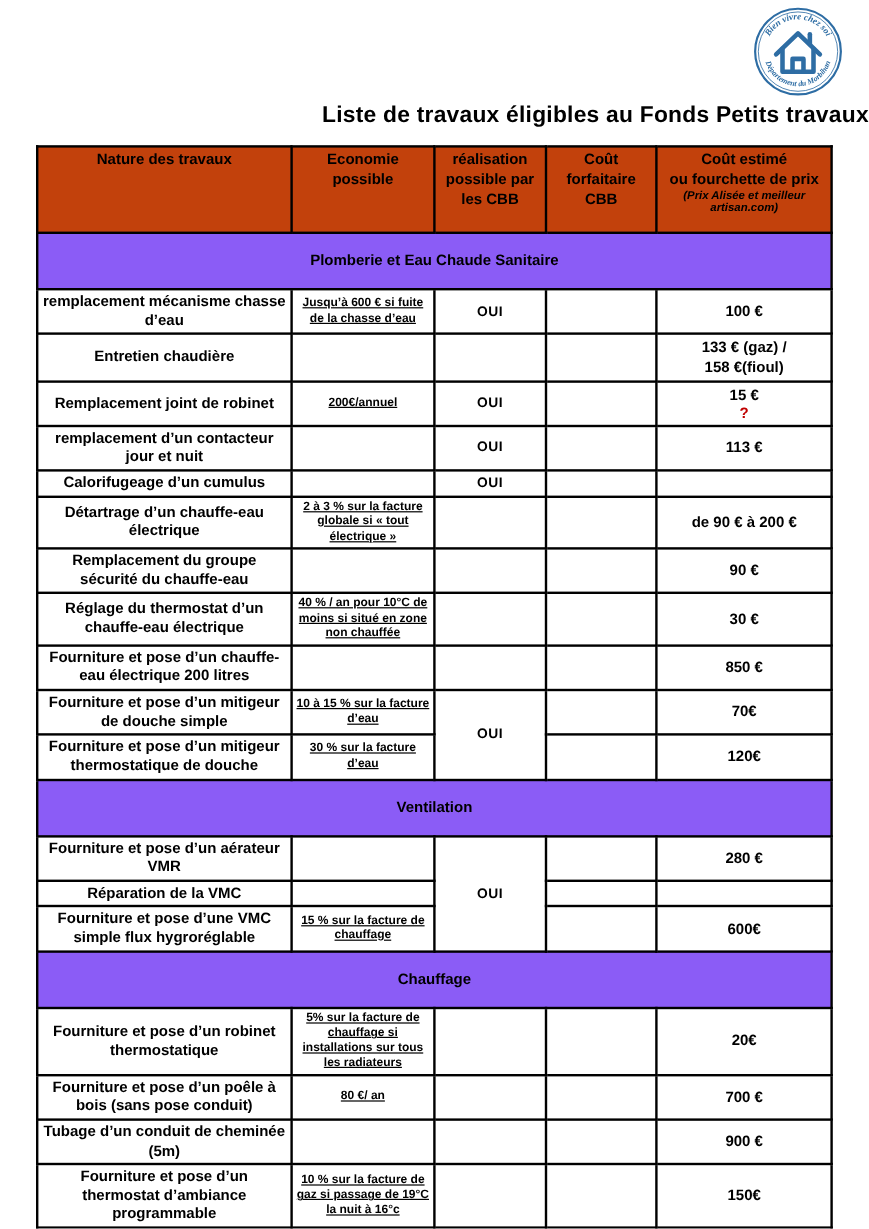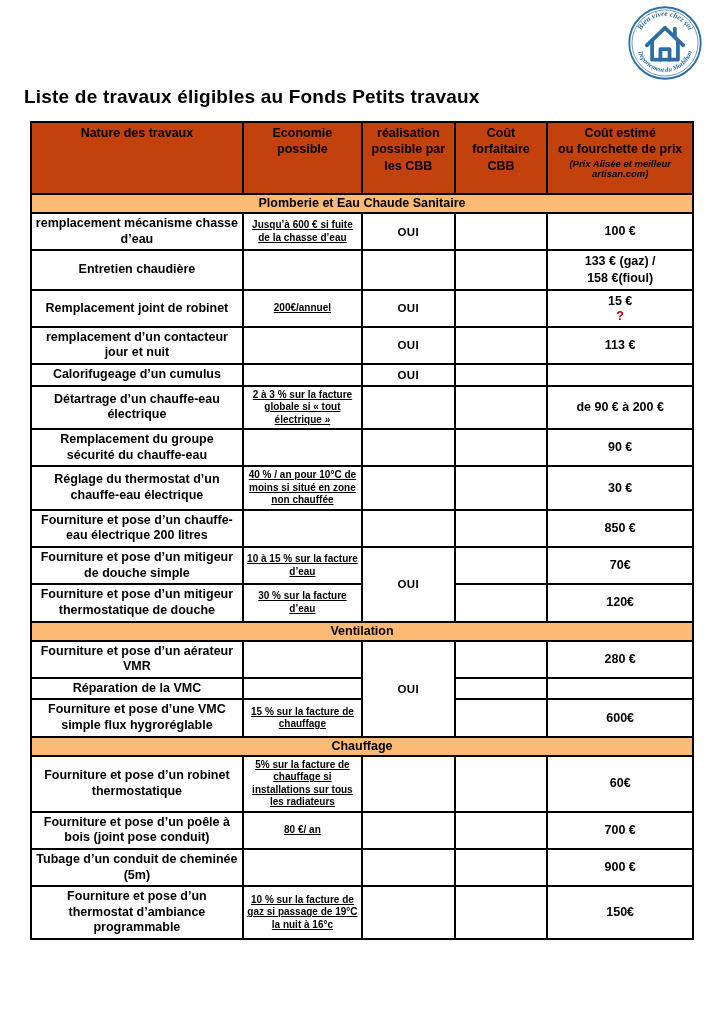--- a/index.html
+++ b/index.html
@@ -7,33 +7,33 @@
         font-family:"Liberation Sans",sans-serif;color:#000;}
   
   .logo{position:absolute;top:5px;right:21px;width:76px;height:76px;}
   .logo svg{width:100%;height:100%;}
   .logo-ring{fill:none;stroke:#2E6DA4;}
   .logo-arc{fill:#2E6DA4;font-family:"Liberation Serif",serif;font-style:italic;font-weight:bold;}
   .arc-top{font-size:10px;}
   .arc-bot{font-size:8.6px;}
   .house{fill:none;stroke:#2E6DA4;stroke-width:5;stroke-linejoin:round;stroke-linecap:round;}
   
-  .title{position:absolute;top:86px;left:0;right:0;margin:0;text-align:left;
+  .title{position:absolute;top:86px;left:0;right:0;margin:0;text-align:right;
          font-size:19px;font-weight:bold;letter-spacing:.2px;padding-left:24px;}
   
   table.works{position:absolute;top:121px;left:30px;width:664px;border-collapse:collapse;
               table-layout:fixed;}
   .works th,.works td{border:2px solid #000;padding:2px 3px;text-align:center;}
   .works col.c1{width:32%;} .works col.c2{width:18%;} .works col.c3{width:14%;}
   .works col.c4{width:14%;} .works col.c5{width:22%;}
   .works thead th{background:#c2410c;vertical-align:top;height:66px;
                   font-size:12.5px;font-weight:bold;line-height:1.3;}
   .hl{white-space:pre-line;}
   .subnote{font-style:italic;font-weight:600;font-size:9.5px;line-height:1.15;margin-top:1px;}
-  td.section{background:#fdba74;font-weight:bold;font-size:12.5px;padding:1px;line-height:1.2;}
+  td.section{background:#8b5cf6;font-weight:bold;font-size:12.5px;padding:15px;line-height:1.2;}
   td.nature{font-weight:bold;font-size:12.5px;line-height:1.25;vertical-align:middle;}
   td.economie{font-weight:bold;font-size:10px;line-height:1.25;vertical-align:middle;text-decoration:underline;}
   td.cbb{font-weight:bold;font-size:11.5px;letter-spacing:.4px;vertical-align:middle;}
   td.forfait{font-size:11px;}
   td.cout{font-weight:bold;font-size:12.5px;line-height:1.35;white-space:pre-line;vertical-align:middle;margin-top:21px;}
   .cout-alert{color:#C00000;font-weight:bold;font-size:12.5px;line-height:1.1;}
 </style>
 </head>
 <body>
 
@@ -200,24 +200,24 @@
           <td class="cout">600€</td>
         </tr>
         <tr>
           <td class="section" colspan="5">Chauffage</td>
         </tr>
         <tr>
           <td class="nature">Fourniture et pose d’un robinet thermostatique</td>
           <td class="economie">5% sur la facture de chauffage si installations sur tous les radiateurs</td>
           <td class="cbb"></td>
           <td class="forfait"></td>
-          <td class="cout">60€</td>
-        </tr>
-        <tr>
-          <td class="nature">Fourniture et pose d’un poêle à bois (joint pose conduit)</td>
+          <td class="cout">20€</td>
+        </tr>
+        <tr>
+          <td class="nature">Fourniture et pose d’un poêle à bois (sans pose conduit)</td>
           <td class="economie">80 €/ an</td>
           <td class="cbb"></td>
           <td class="forfait"></td>
           <td class="cout">700 €</td>
         </tr>
         <tr>
           <td class="nature">Tubage d’un conduit de cheminée (5m)</td>
           <td class="economie"></td>
           <td class="cbb"></td>
           <td class="forfait"></td>

